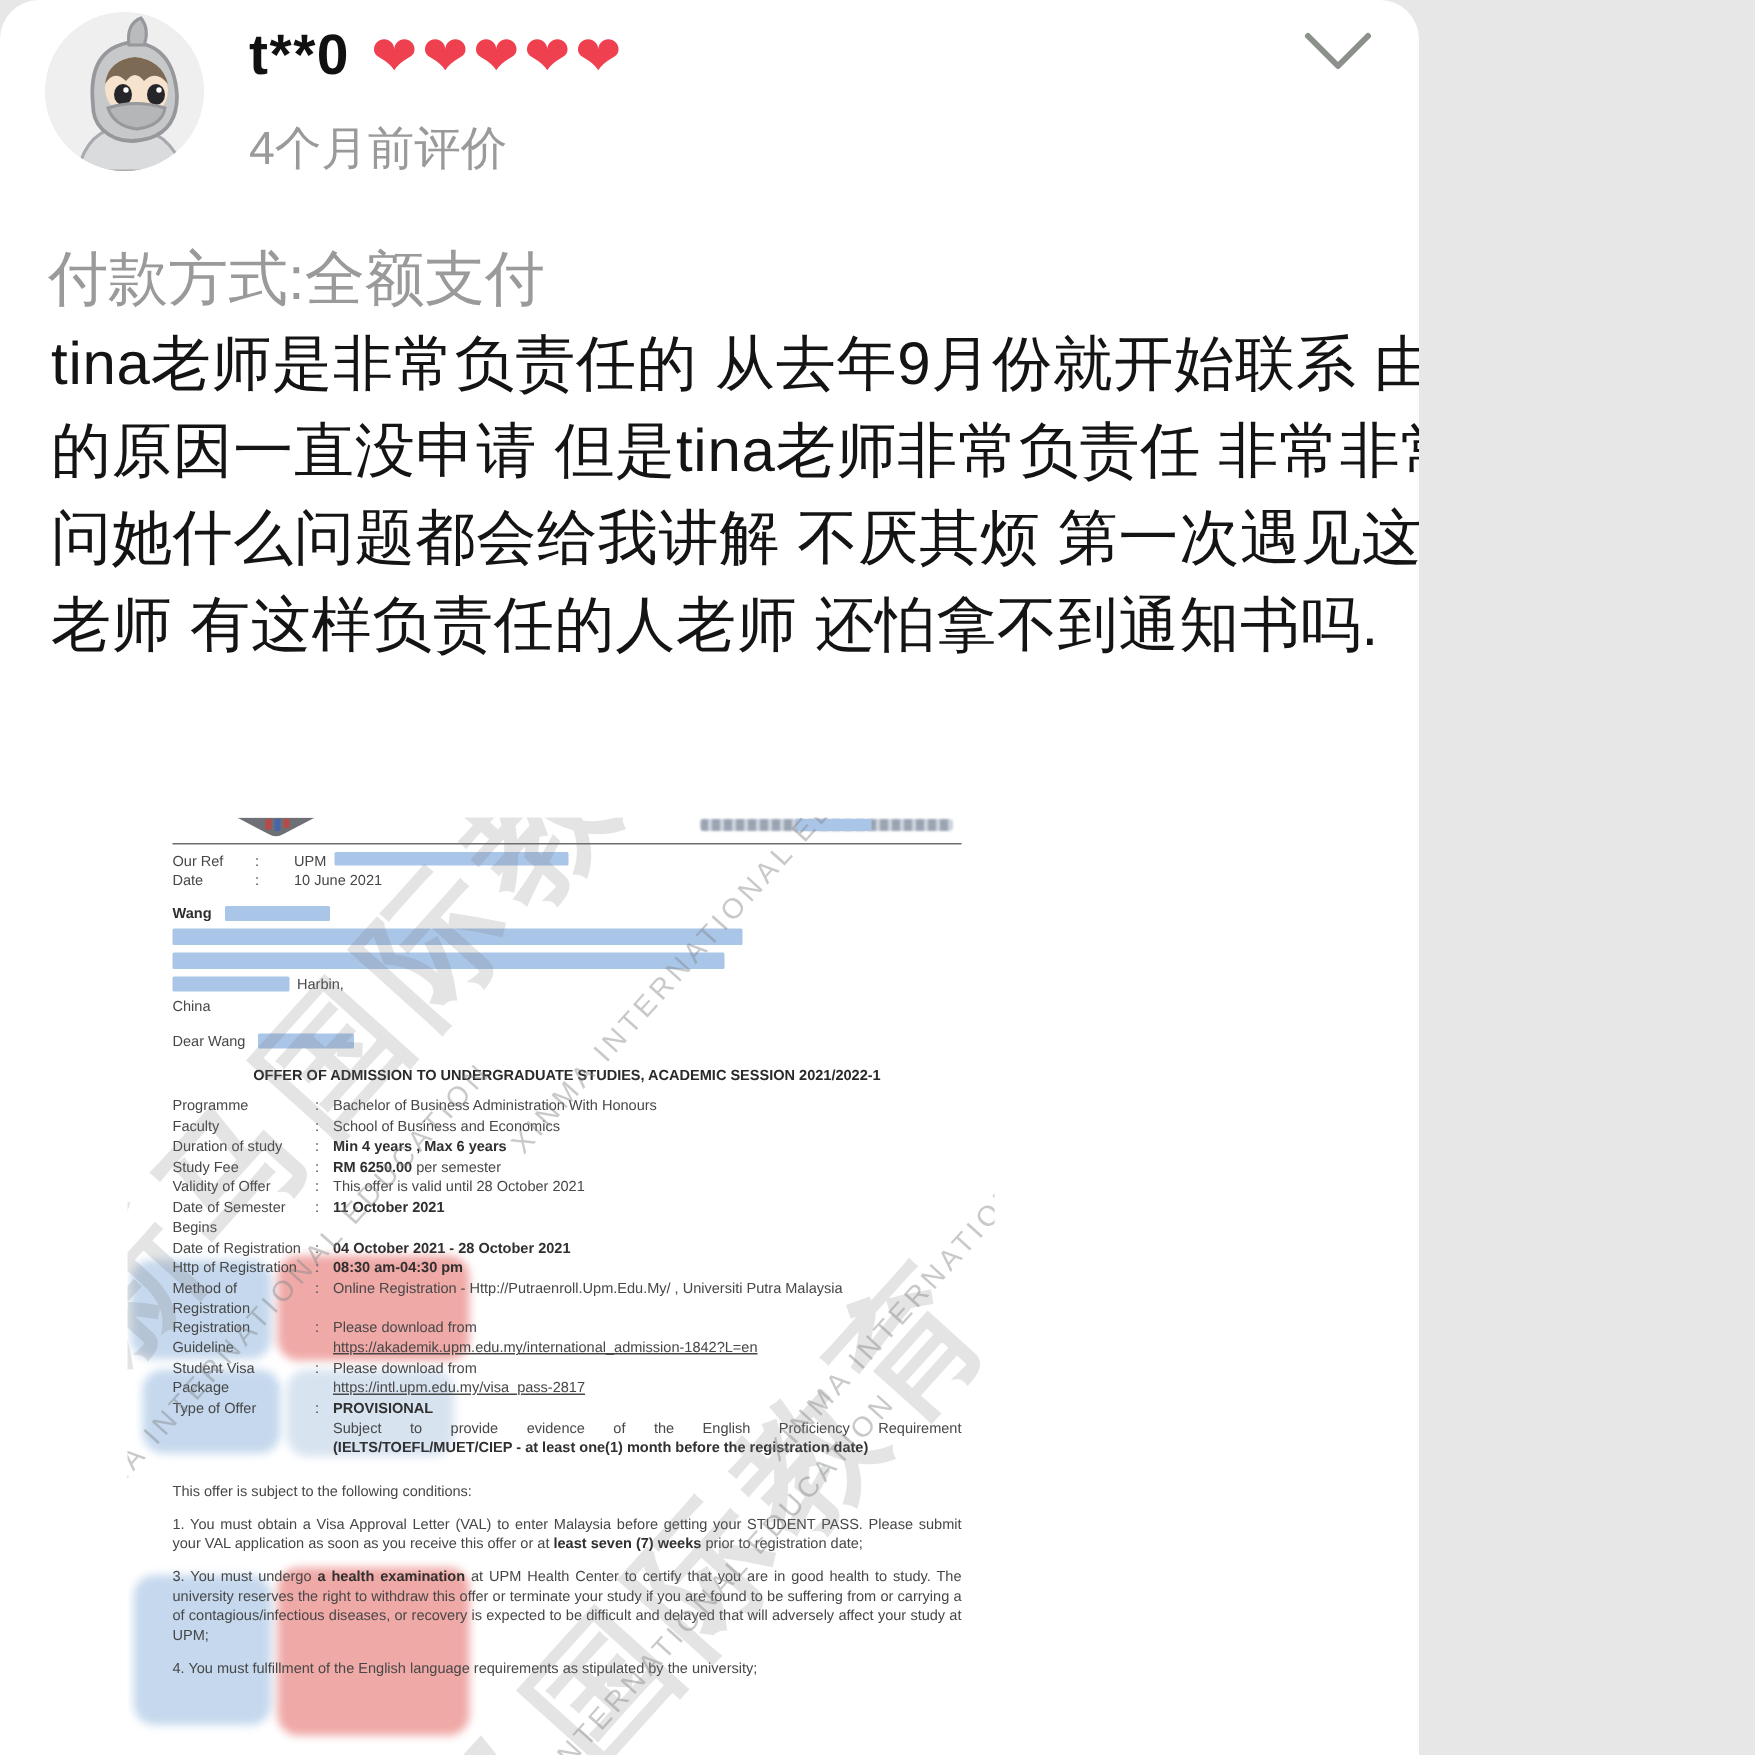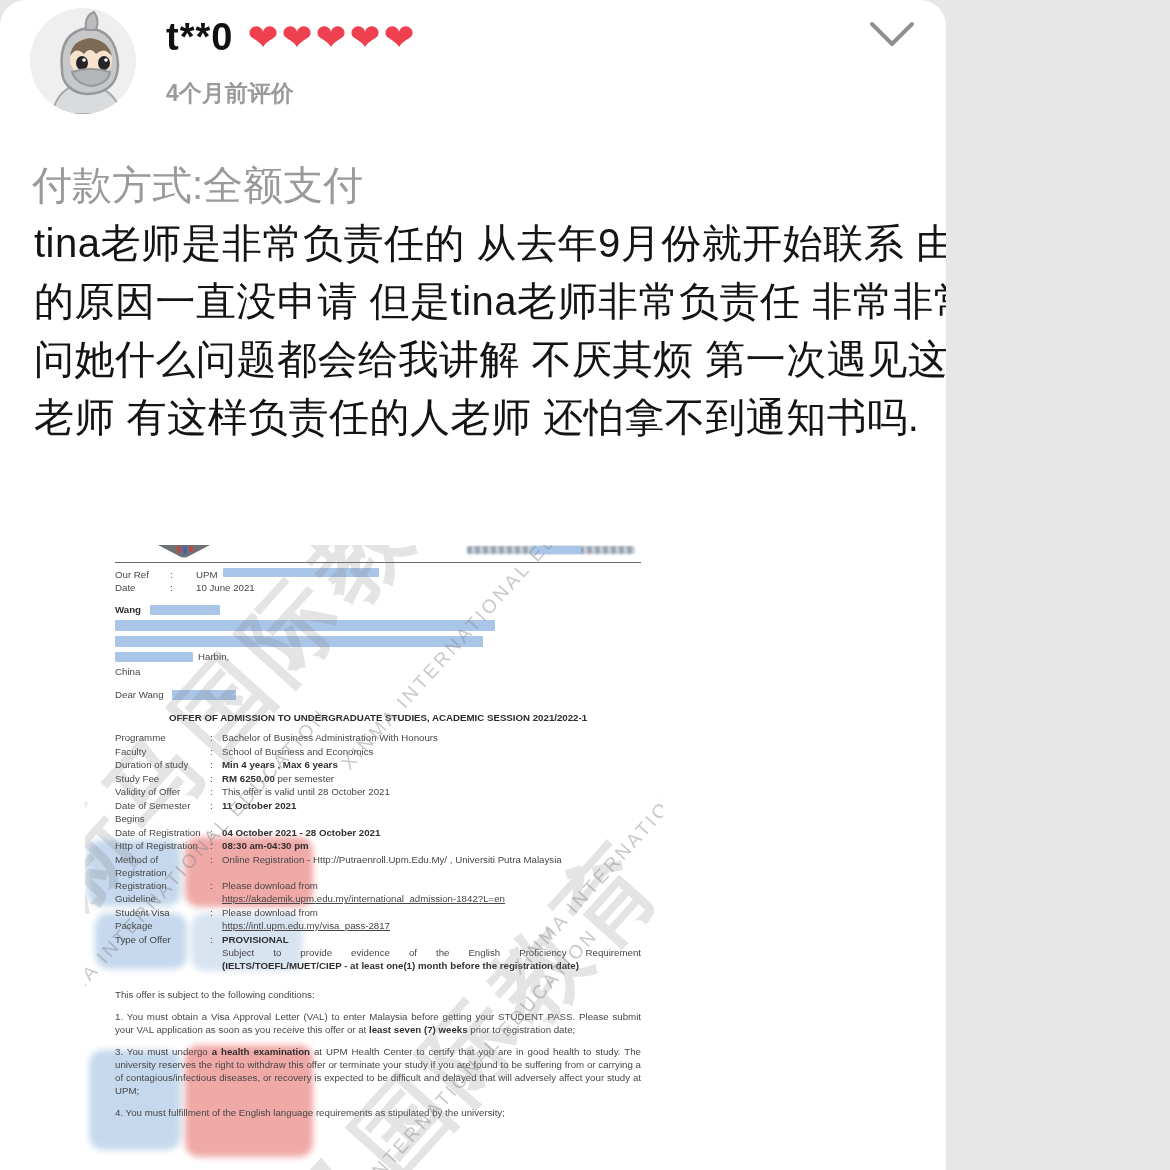--- a/index.html
+++ b/index.html
@@ -7,21 +7,21 @@
        font-family:"Liberation Sans",sans-serif;}
   .stage{position:relative;width:946px;height:1170px;}
   .card{position:absolute;inset:0;background:#ffffff;border-radius:26px 26px 0 0;overflow:hidden;}
 
   
   .avatar{position:absolute;left:30px;top:8px;width:106px;height:106px;border-radius:50%;
           background:#efeff0;overflow:hidden;}
   .uname{position:absolute;left:166px;top:16px;font-size:38px;font-weight:bold;color:#111;
          letter-spacing:1px;display:flex;align-items:center;gap:14px;}
   .hearts{color:var(--heart,#ef4050);font-size:37px;letter-spacing:3px;font-weight:normal;}
-  .time{position:absolute;left:166px;top:78px;font-size:23px;color:#9a9a9a;font-weight:bold;}
+  .time{position:absolute;left:166px;top:78px;font-size:31px;color:#9a9a9a;}
   .pay{position:absolute;left:32px;top:158px;font-size:40px;color:#9a9a9a;}
   .chev{position:absolute;right:28px;top:16px;width:52px;height:40px;cursor:pointer;}
 
   
   .review{position:absolute;left:34px;top:214px;width:1112px;font-size:40px;line-height:58px;
           color:#141414;font-weight:500;letter-spacing:0.5px;}
 
   
   .doc{position:absolute;left:85px;top:545px;width:578px;height:625px;overflow:hidden;
        background:#fff;font-size:9.7px;line-height:13px;color:#474747;cursor:pointer;}

